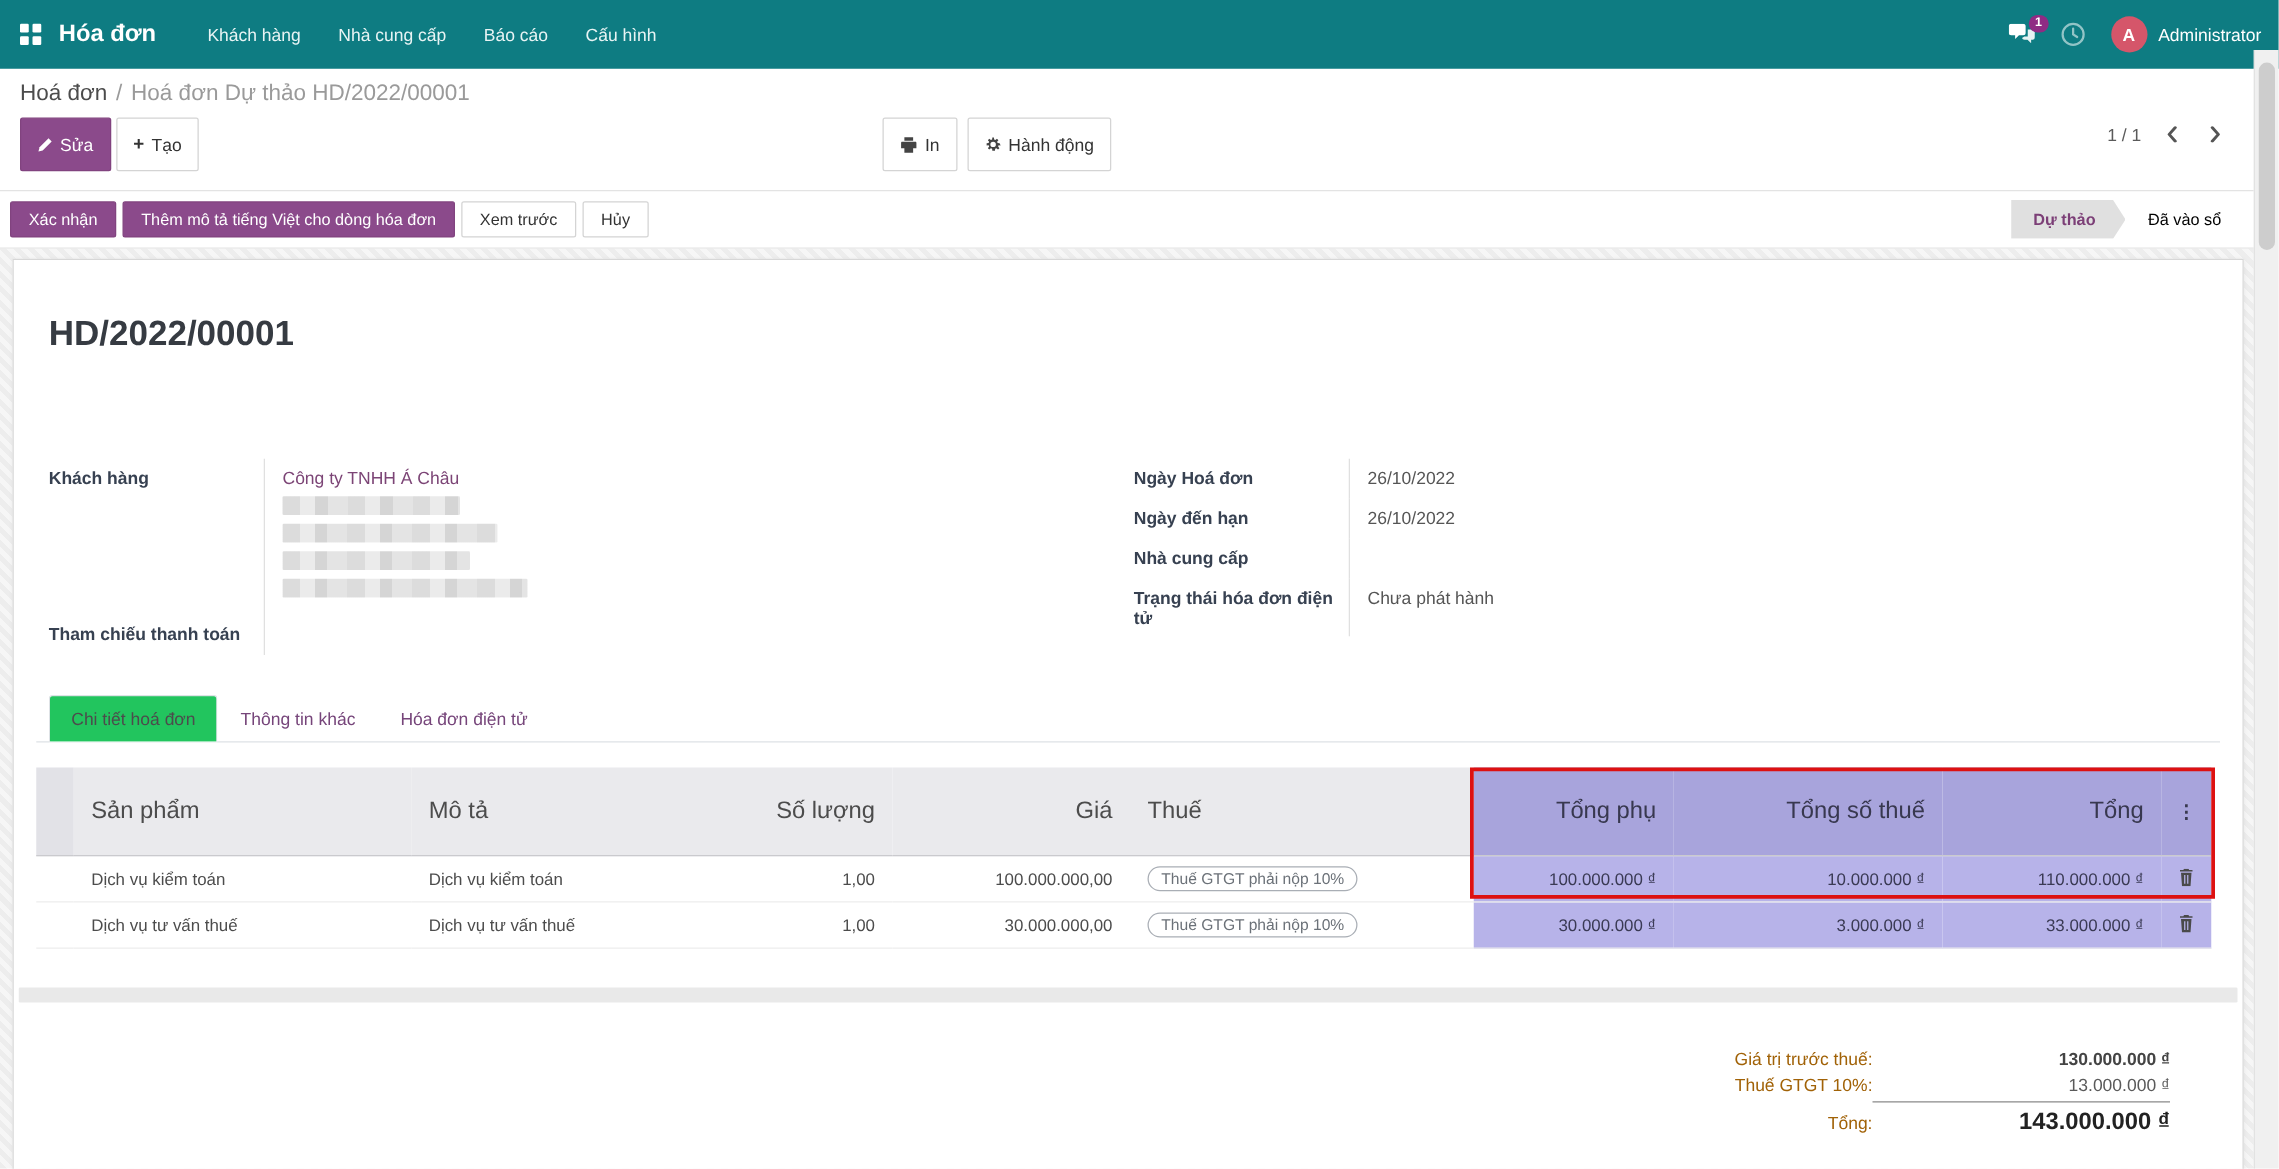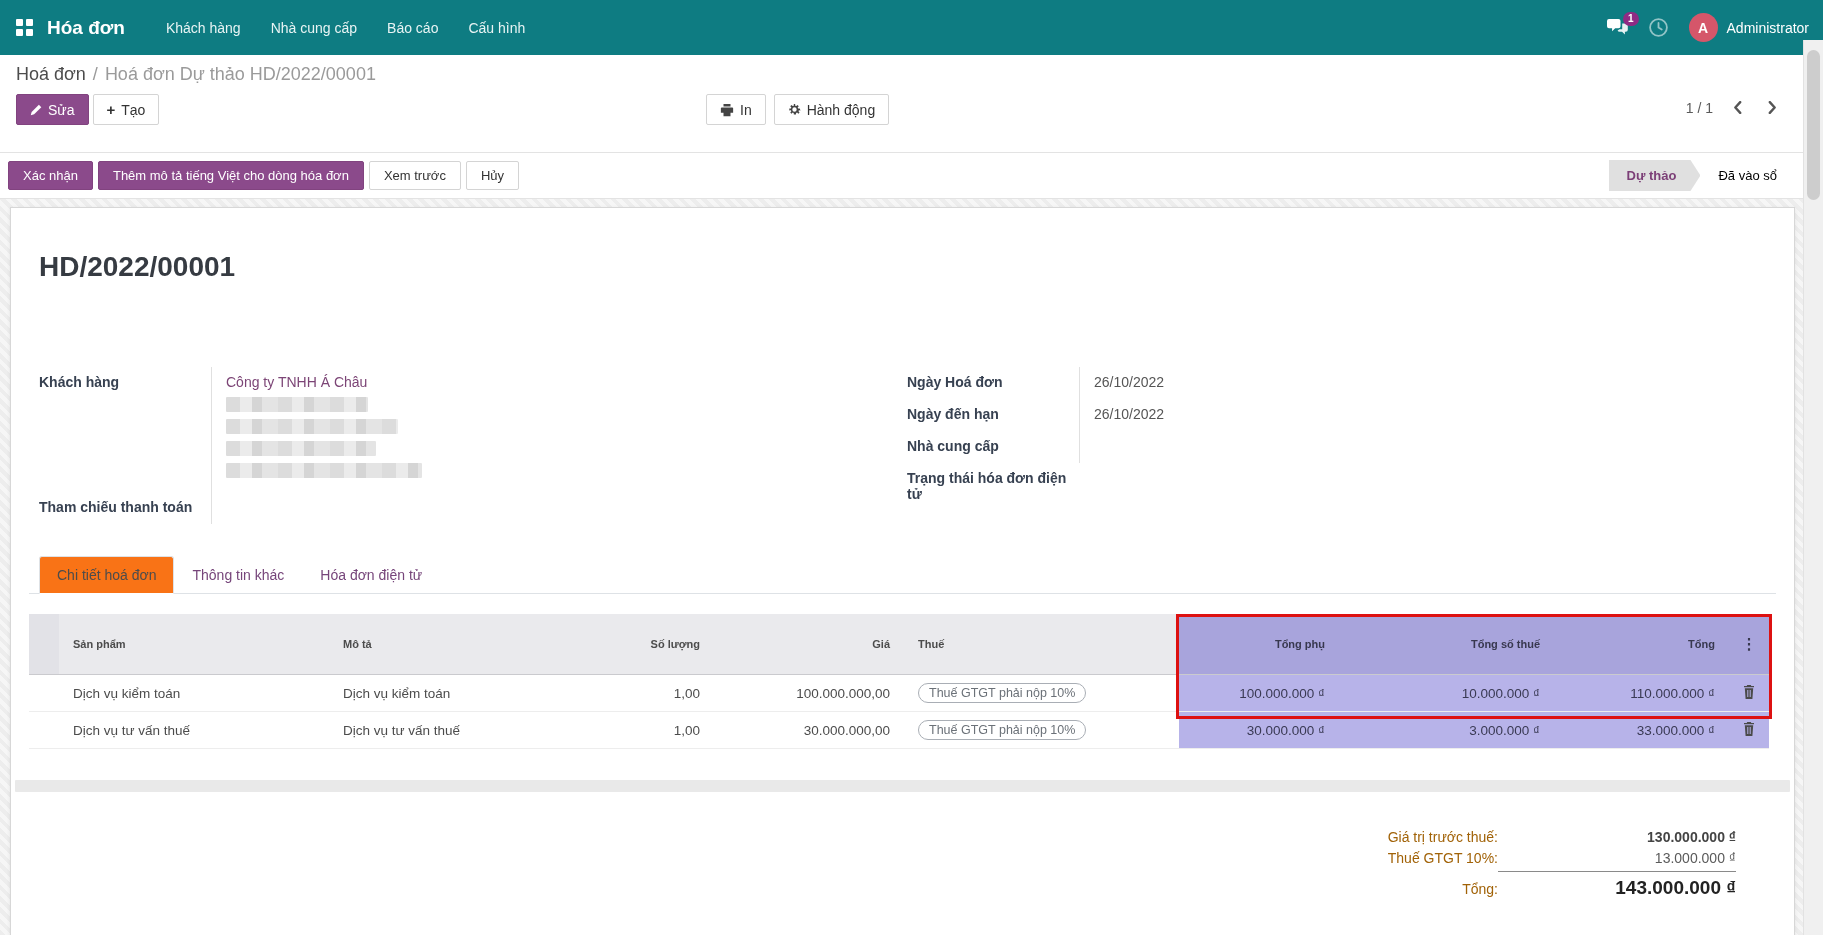--- a/index.html
+++ b/index.html
@@ -19,21 +19,21 @@
   .userblock { display:flex; align-items:center; gap:9px; cursor:pointer; }
   .avatar { width:29px; height:29px; border-radius:50%; background:#d5566a; color:#fff; font-size:14px; font-weight:700; display:flex; align-items:center; justify-content:center; }
   .username { color:#fff; font-size:14px; }
 
   
   .control-panel { padding:9px 16px 0 16px; margin-right:20px; position:relative; flex:0 0 auto; }
   .breadcrumb { font-size:18px; color:#9a9a9a; }
   .breadcrumb .bc-root { color:#4c4c4c; cursor:pointer; }
   .bc-sep { margin:0 7px; color:#9a9a9a; }
   .cp-row { position:relative; height:32px; margin-top:9px; }
-  .btn { display:inline-flex; align-items:center; gap:6px; font-family:inherit; font-size:14px; height:31px; padding:0 13px; border:1px solid #d4d4d4; background:#fff; color:#333; border-radius:2px; cursor:pointer; }
+  .btn { display:inline-flex; align-items:center; gap:6px; font-family:inherit; font-size:14px; height:43px; padding:0 13px; border:1px solid #d4d4d4; background:#fff; color:#333; border-radius:2px; cursor:pointer; }
   .btn-primary { background:#8b4a8b; border-color:#81437f; color:#fff; }
   .left-btns { display:flex; gap:4px; }
   .center-btns { position:absolute; left:690px; top:0; display:flex; gap:8px; }
   .pager { position:absolute; right:4px; top:5px; display:flex; align-items:center; gap:14px; color:#5a5a5a; font-size:14px; }
   .pager .chev { cursor:pointer; line-height:0; padding:2px 6px; }
 
   
   .status-bar { margin-top:26px; margin-right:20px; border-top:1px solid #e3e3e3; border-bottom:1px solid #e3e3e3; background:#fff; padding:7px 8px; display:flex; align-items:center; flex:0 0 auto; }
   .sb-btn { font-family:inherit; font-size:13px; height:29px; padding:0 14px; border:1px solid #d4d4d4; background:#fff; color:#333; border-radius:2px; cursor:pointer; margin-right:5px; }
   .sb-btn.primary { background:#8b4a8b; border-color:#81437f; color:#fff; }
@@ -54,26 +54,26 @@
   .fg-right { width:850px; margin-left:20px; }
   .flabel { font-size:14px; font-weight:700; color:#374151; padding:7px 10px 7px 0; }
   .fvalue { font-size:14px; color:#555; border-left:1px solid #e0e0e0; padding:7px 0 7px 14px; min-height:32px; }
   .fvalue.link { color:#7c4576; cursor:pointer; }
   .blur-line { height:15px; margin:7px 0; border-radius:1px; opacity:.8; filter:blur(.4px);
     background:repeating-linear-gradient(90deg,#d4d4d4 0 14px,#e7e7e7 14px 26px,#cbcbcb 26px 36px,#dedede 36px 52px); }
 
   
   .tabs { margin-top:32px; border-bottom:1px solid #dee2e6; display:flex; padding-left:10px; }
   .tab { font-size:14px; padding:10px 17px; color:#76457a; cursor:pointer; border:1px solid transparent; margin-bottom:-1px; }
-  .tab.active { color:#4c4c4c; background:#f97316; border-color:#dee2e6 #dee2e6 #fff #dee2e6; border-top-left-radius:3px; border-top-right-radius:3px; }
+  .tab.active { color:#4c4c4c; background:#22c55e; border-color:#dee2e6 #dee2e6 #fff #dee2e6; border-top-left-radius:3px; border-top-right-radius:3px; }
 
   
   .table-wrap { position:relative; margin-top:20px; }
   table { width:1740px; border-collapse:collapse; table-layout:fixed; font-size:13.5px; color:#4c4c4c; }
-  th { background:#eaeaed; text-align:left; font-weight:700; padding:24px 14px; border-bottom:1px solid #cacace; font-size:11px; }
+  th { background:#eaeaed; text-align:left; font-weight:400; padding:24px 14px; border-bottom:1px solid #cacace; font-size:19px; }
   th.handle { background:#e2e2e7; }
   td { padding:8px 14px; border-bottom:1px solid #ededed; }
   .num { text-align:right; white-space:nowrap; }
   th.hl { background:#a8a4dc; color:#38384f; }
   td.hl { background:#b7b3e9; color:#3a3a54; }
   .kebab { font-size:15px; font-weight:700; color:#3c3c50; text-align:center; padding:8px 4px; cursor:pointer; }
   .tax-pill { display:inline-block; border:1px solid #a9aeb5; border-radius:12px; padding:2px 10px; font-size:12.5px; color:#6b7178; background:#fff; white-space:nowrap; }
   .trash-cell { padding:8px 6px; text-align:center; cursor:pointer; }
   .hl-overlay { position:absolute; left:1147px; top:0; width:596px; height:105px; border:3px solid #dd1111; pointer-events:none; }
   .add-links { width:1740px; display:flex; gap:28px; padding:11px 0 11px 40px; border-bottom:1px solid #e2e2e2; font-size:13.5px; }
@@ -204,20 +204,21 @@
       </div>
 
       <div class="fgroup fg-right">
         <div class="flabel">Ngày Hoá đơn</div>
         <div class="fvalue">26/10/2022</div>
         <div class="flabel">Ngày đến hạn</div>
         <div class="fvalue">26/10/2022</div>
         <div class="flabel">Nhà cung cấp</div>
         <div class="fvalue"></div>
         <div class="flabel">Trạng thái hóa đơn điện tử</div>
+        <div class="fvalue">Chưa phát hành</div>
       </div>
     </div>
 
     <div class="tabs">
       <div class="tab active">Chi tiết hoá đơn</div>
       <div class="tab">Thông tin khác</div>
       <div class="tab">Hóa đơn điện tử</div>
     </div>
 
     <div class="table-wrap">

